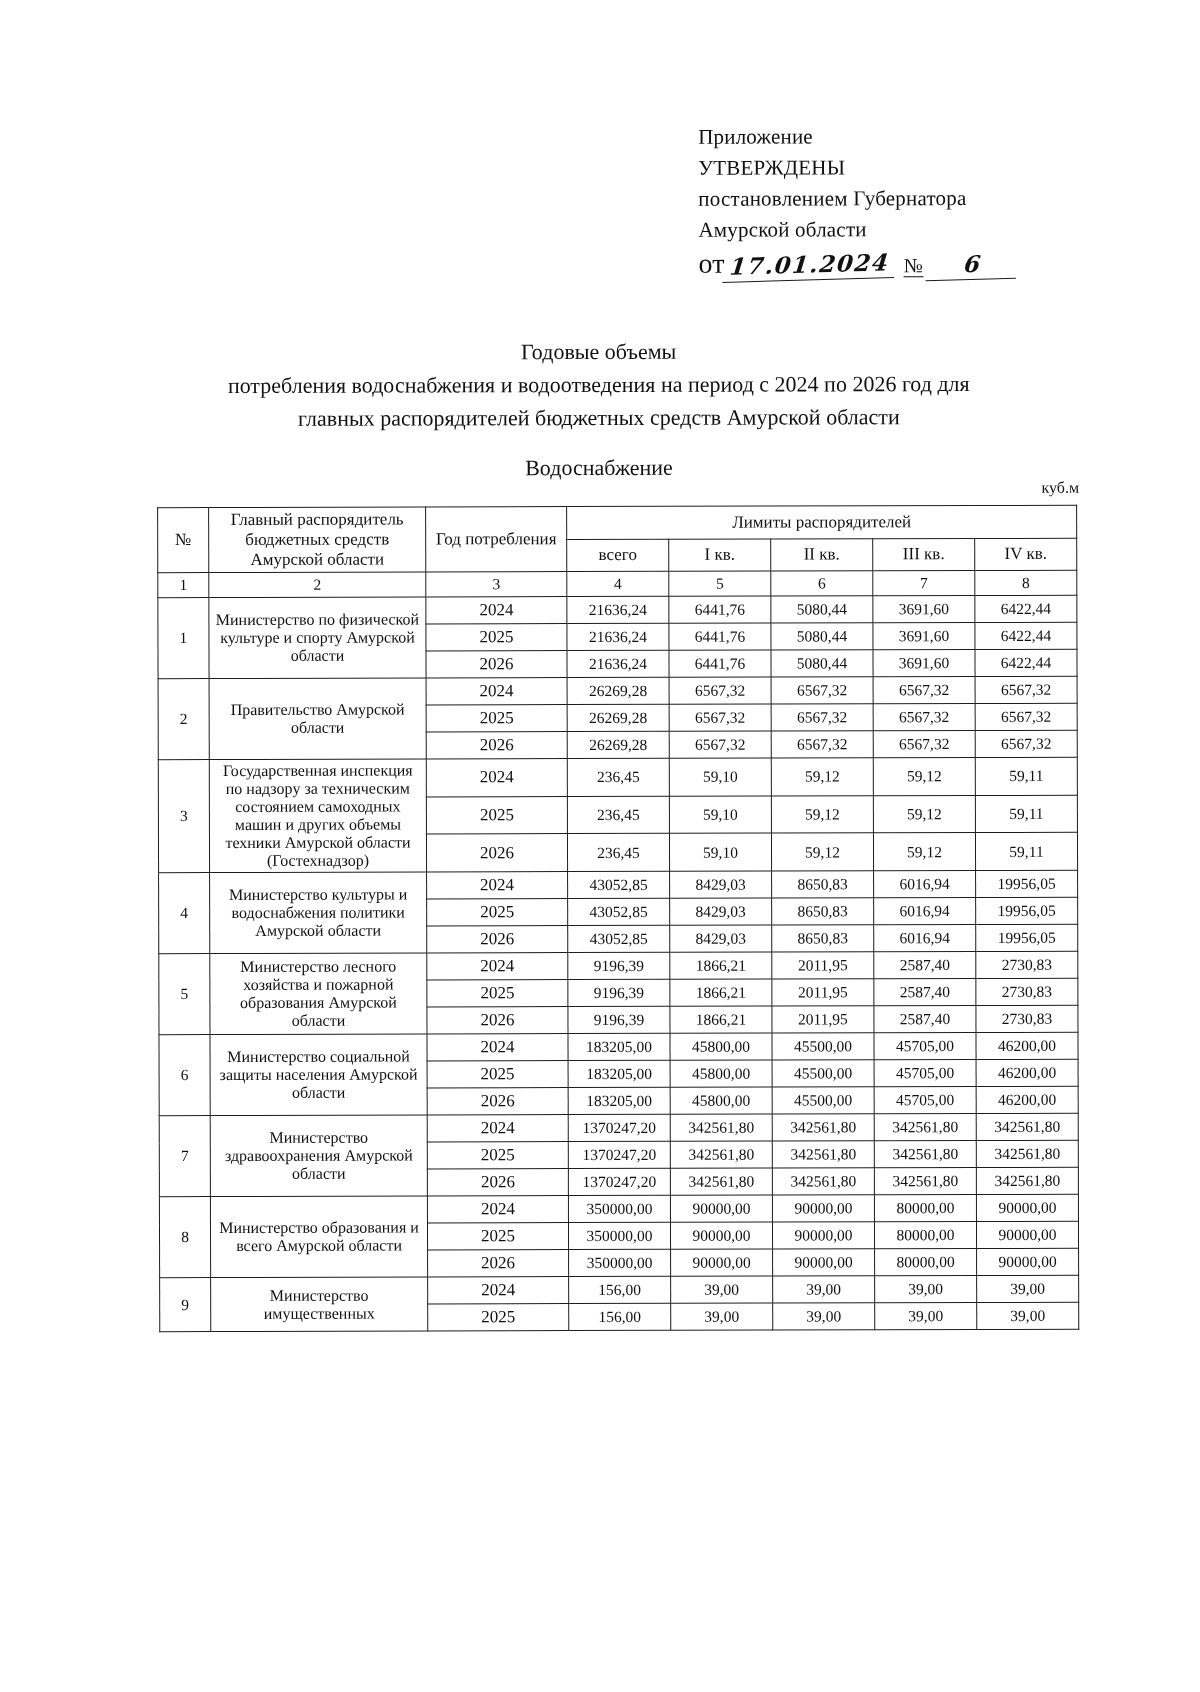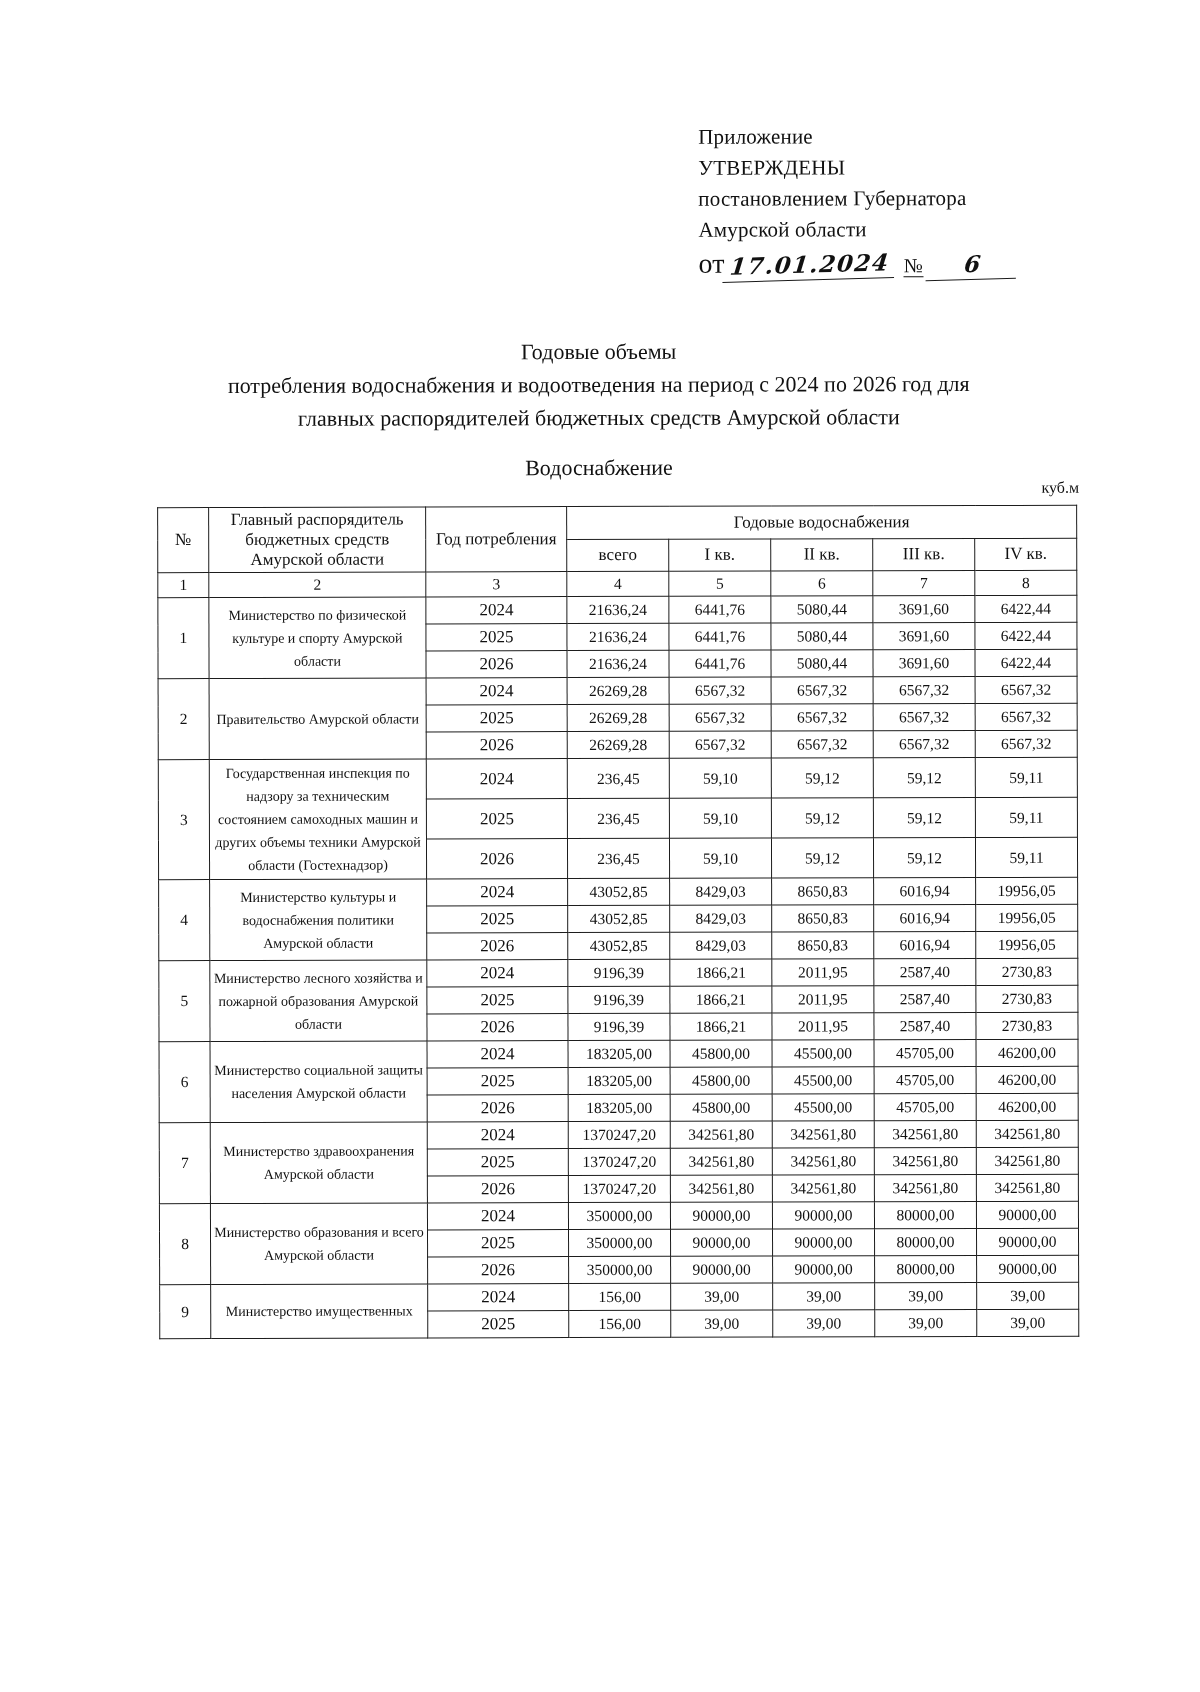--- a/index.html
+++ b/index.html
@@ -120,22 +120,22 @@
   tr.colnum td {
     font-size: 15.5px;
     height: 22px;
     padding: 1px 0;
   }
 
   td.org {
     text-align: left;
     padding-left: 10px;
     padding-right: 4px;
-    font-size: 14px;
-    line-height: 23px;
+    font-size: 16px;
+    line-height: 18px;
     vertical-align: top;
     padding-top: 3px;
   }
   td.idx {
     vertical-align: top;
     padding-top: 3px;
     font-size: 15.5px;
   }
   td.yr { font-size: 17px; }
   td.val { font-size: 15.5px; }
@@ -177,21 +177,21 @@
   <div id="subtitle">Водоснабжение</div>
   <div id="unit-label">куб.м</div>
 
   <div id="tbl-wrap">
     <table class="main">
       <thead>
         <tr>
           <th class="hdr-num" rowspan="2">№</th>
           <th class="hdr-name" rowspan="2">Главный распорядитель бюджетных средств Амурской области</th>
           <th class="hdr-year" rowspan="2">Год потребления</th>
-          <th class="limits-group" colspan="5">Годовые водоснабжения</th>
+          <th class="limits-group" colspan="5">Лимиты распорядителей</th>
         </tr>
         <tr>
           <th class="hdr-total">всего</th>
           <th class="hdr-q">I кв.</th>
           <th class="hdr-q">II кв.</th>
           <th class="hdr-q">III кв.</th>
           <th class="hdr-q">IV кв.</th>
         </tr>
         <tr class="colnum">
           <td>1</td>

